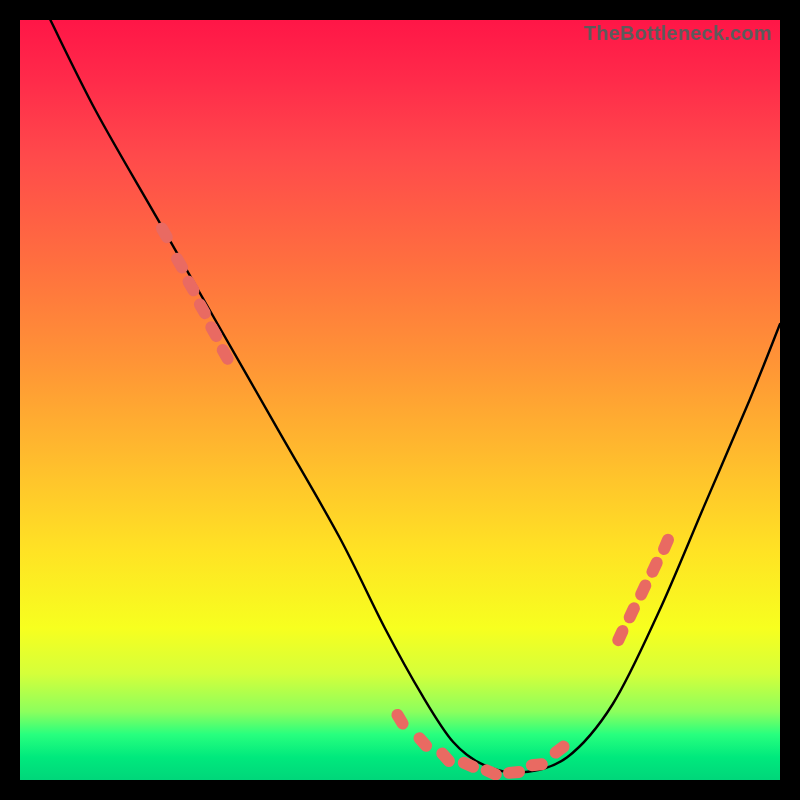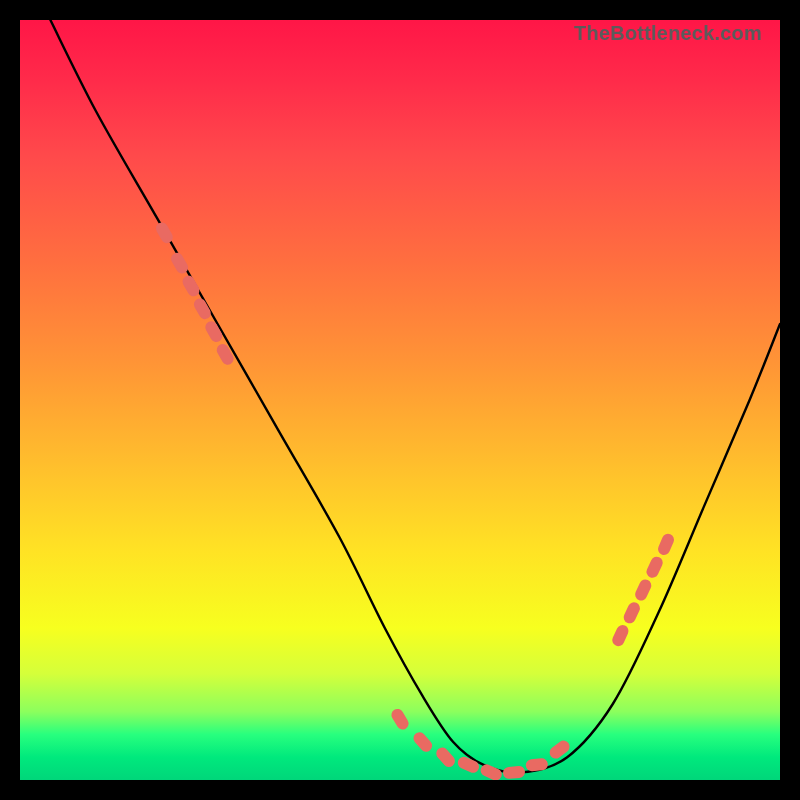--- a/index.html
+++ b/index.html
@@ -46,21 +46,21 @@
   svg.overlay {
     position: absolute;
     left: 0;
     top: 0;
     width: 760px;
     height: 760px;
   }
   .watermark {
     position: absolute;
     top: 2px;
-    right: 18px;
+    right: 8px;
     color: #5b5b5b;
     font-size: 20px;
     font-weight: 600;
     letter-spacing: 0.2px;
     user-select: none;
   }
 </style>
 </head>
 <body>
 

